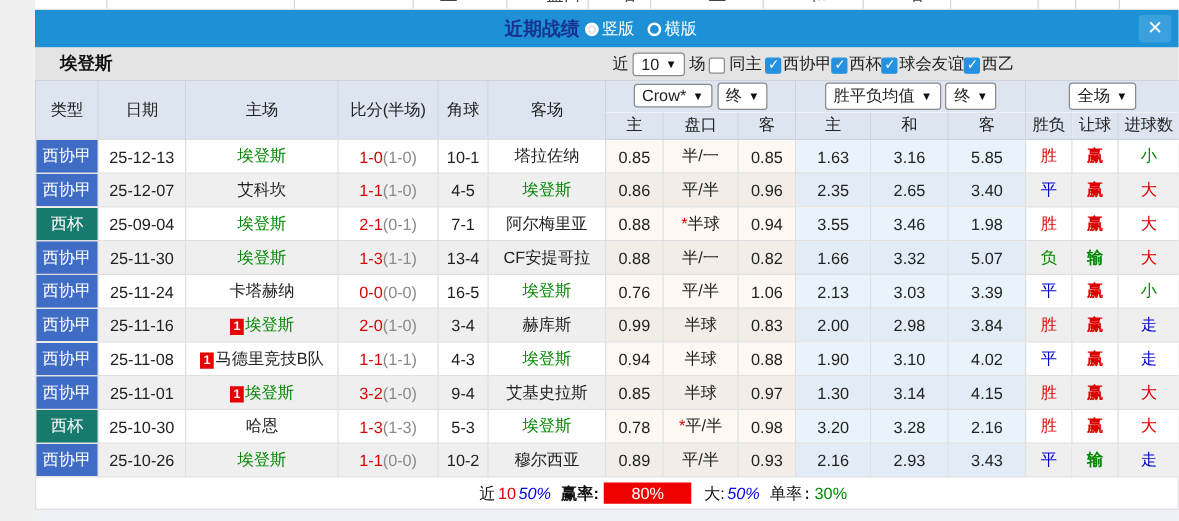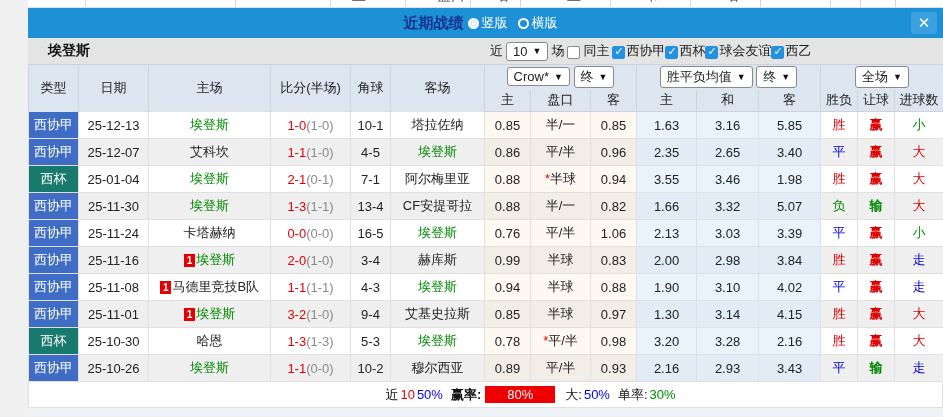--- a/index.html
+++ b/index.html
@@ -54,21 +54,21 @@
   .score-half { color:#8a8a8a; }
   .rank-badge { display:inline-block; background:#e60000; color:#fff; font-size:10px; line-height:13px; padding:0 3px; margin-right:1px; font-weight:bold; }
   .rank-badge:empty { display:none; }
   .star { color:#e60000; }
   .star:empty { display:none; }
   .c-red { color:#dd0000; }
   .c-blue { color:#0000cc; }
   .c-green { color:#008800; }
 
   .summary { height:26px; border:1px solid #e0e0e0; border-top:none; display:flex; align-items:center; justify-content:center; font-size:13px; color:#111; gap:2px; padding-left:90px; }
-  .summary .v-blue { color:#0000ee; }
+  .summary .v-blue { color:#0000ee;font-style:italic; }
   .summary .v-green { color:#008800; }
   .summary .v-red { color:#e60000; }
   .summary .hl-red { background:#ee0000; color:#fff; padding:1px 22px; margin:0 2px; }
 </style>
 </head>
 <body>
 
 <div class="left-gutter"></div>
 <div class="bg-strip" id="bg-strip">
     <span class="lbl" style="left: 324px;">主</span>
@@ -233,21 +233,21 @@
     <td class="c-asian">0.96</td>
     <td class="c-euro">2.35</td>
     <td class="c-euro">2.65</td>
     <td class="c-euro">3.40</td>
     <td class="c-blue">平</td>
     <td class="c-red" style="font-weight: bold;">赢</td>
     <td class="c-red">大</td>
   </tr>
         <tr>
     <td class="cell-type teal">西杯</td>
-    <td>25-01-04</td>
+    <td>25-09-04</td>
     <td><span class="home-name t-green">埃登斯</span></td>
     <td><span class="score-main">2-1</span><span class="score-half">(0-1)</span></td>
     <td>7-1</td>
     <td><span class="away-name">阿尔梅里亚</span></td>
     <td class="c-asian">0.88</td>
     <td class="c-asian"><span class="star">*</span><span class="hcp-text">半球</span></td>
     <td class="c-asian">0.94</td>
     <td class="c-euro">3.55</td>
     <td class="c-euro">3.46</td>
     <td class="c-euro">1.98</td>
@@ -378,17 +378,17 @@
   </table>
 
   <div class="summary">
     <span>近</span>
       <span class="v-red">10</span>
       <span class="v-blue">50%</span>
     <span style="margin-left:6px;font-weight:bold;">赢率:</span>
       <span class="hl-red">80%</span>
     <span style="margin-left:6px;">大:</span>
       <span class="v-blue">50%</span>
-    <span style="margin-left:6px;">单率:</span>
+    <span style="margin-left:6px;font-family:Liberation Mono, monospace;">单率:</span>
       <span class="v-green">30%</span>
   </div>
 
 </div>
 
 </body></html>

